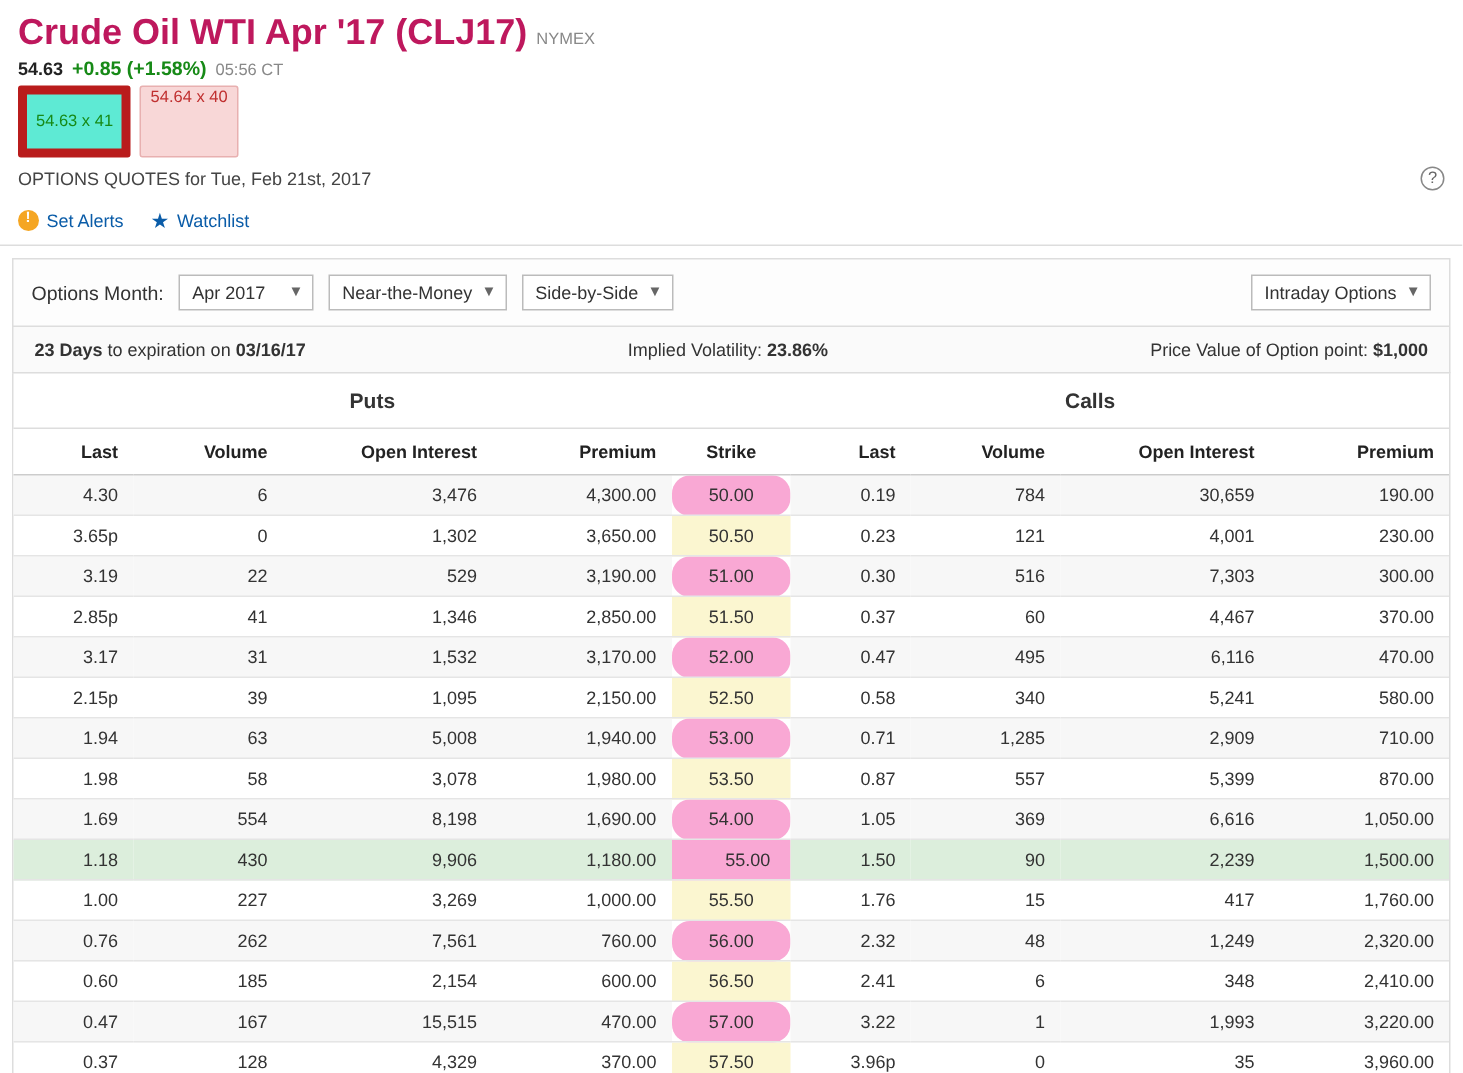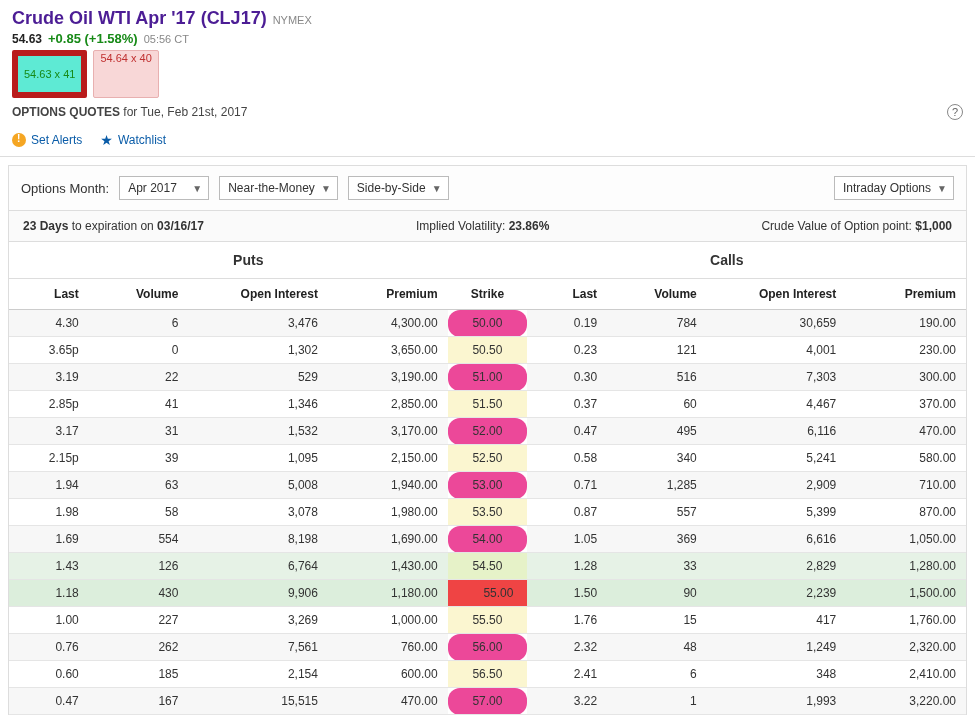--- a/index.html
+++ b/index.html
@@ -1,30 +1,30 @@
 <!DOCTYPE html>
 <html><head>
 <meta charset="utf-8">
 <style>
   * { box-sizing: border-box; margin: 0; padding: 0; }
   body { font-family: Arial, Helvetica, sans-serif; font-size: 12px; color: #333; background: #fff; width: 975px; }
   .header { padding: 8px 12px 6px; }
   .title-row { display: flex; align-items: baseline; gap: 6px; }
-  .title { font-size: 18px; font-weight: bold; color: #4c1d95; }
+  .title { font-size: 24px; font-weight: bold; color: #be185d; }
   .exchange { font-size: 11px; color: #888; font-weight: normal; }
   .price-row { display: flex; align-items: baseline; gap: 6px; margin-top: 2px; }
   .price { font-size: 12px; font-weight: bold; color: #222; }
   .change { font-size: 13px; font-weight: bold; color: #178a17; }
   .time { font-size: 11px; color: #888; }
   .bidask-row { display: flex; gap: 6px; margin-top: 4px; }
   .bid { background: #5eead4; border: 6px solid #b91c1c; padding: 12px 6px; font-size: 11px; color: #178a17; border-radius: 2px; }
   .ask { background: #f8d7d7; border: 1px solid #e8b0b0; padding: 1px 6px; font-size: 11px; color: #c03030; border-radius: 2px; }
   .subtitle-row { margin-top: 6px; display:flex; justify-content:space-between; align-items:center; }
   .subtitle { font-size: 12px; color: #444; }
-  .subtitle b { font-weight: bold; margin-top: 26px; }
+  .subtitle b { font-weight: normal; margin-top: 26px; }
   .help-circle { width:16px; height:16px; border:1px solid #888; border-radius:50%; display:flex; align-items:center; justify-content:center; font-size:11px; color:#666; cursor:pointer; }
   .actions-row { display: flex; gap: 18px; padding: 6px 12px 8px; border-bottom: 1px solid #ddd; }
   .action-link { display: flex; align-items: center; gap: 5px; color: #0a5ca8; font-size: 12px; cursor: pointer; }
   .icon-alert { width: 14px; height: 14px; background: #f5a623; border-radius: 50%; position: relative; }
   .icon-alert::after { content: "!"; color: #fff; font-weight: bold; font-size: 10px; position: absolute; left: 5px; top: 0px; }
   .icon-star { color: #0a5ca8; font-size: 14px; }
   .controls-row { display: flex; align-items: center; gap: 10px; padding: 10px 12px; border: 1px solid #ddd; margin: 8px 8px 0; background: #fdfdfd; }
   .controls-label { font-size: 13px; color: #333; }
   .select { border: 1px solid #bbb; background: #fff; padding: 4px 22px 4px 8px; font-size: 12px; color: #333; position: relative; cursor: pointer; display:inline-flex; align-items:center; min-width:90px; }
   .select .caret { position: absolute; right: 6px; top: 50%; transform: translateY(-50%); font-size: 10px; color: #666; }
@@ -34,25 +34,25 @@
   .table-wrap { margin: 0 8px; border-left: 1px solid #ddd; border-right: 1px solid #ddd; }
   .group-header { display: flex; border-bottom: 1px solid #ddd; }
   .group-header > div { flex: 1; text-align: center; font-weight: bold; padding: 10px 0; font-size: 14px; }
   table { width: 100%; border-collapse: collapse; table-layout: fixed; }
   th, td { padding: 6px 10px; text-align: right; font-size: 12px; border-bottom: 1px solid #e5e5e5; }
   th { font-weight: bold; color: #222; background: #fff; border-bottom: 1px solid #ccc; padding-top:8px; padding-bottom:8px; }
   th:first-child, td:first-child { padding-left: 18px; }
   td.strike { background: #fbf6d0; text-align: center; font-weight: normal; }
   th.strike-h { text-align: center; }
   tr.alt td { background: #f7f7f7; }
-  tr.alt td.strike { background: #ec4899; border-radius: 12px; }
+  tr.alt td.strike { background: #f9a8d4; border-radius: 12px; }
   tr.hl1 td { background: #e6f2e6; }
   tr.hl1 td.strike { background: #e6f2c8; }
   tr.hl2 td { background: #dceedc; margin-top: 48px; }
-  tr.hl2 td.strike { background: #ef4444; padding-left: 32px; }
+  tr.hl2 td.strike { background: #f9a8d4; padding-left: 32px; }
   col.c-last { width: 8%; }
   col.c-vol { width: 10%; }
   col.c-oi { width: 14%; }
   col.c-prem { width: 12%; }
   col.c-strike { width: 8%; }
 </style>
 </head>
 <body>
 
 <div class="header">
@@ -110,21 +110,21 @@
 </div>
 
 <div class="info-row">
   <div>
     <b>23 Days</b><span> to expiration on </span><b>03/16/17</b>
   </div>
   <div>
     <span>Implied Volatility: </span><b>23.86%</b>
   </div>
   <div>
-    <span>Crude Value of Option point: </span><b>$1,000</b>
+    <span>Price Value of Option point: </span><b>$1,000</b>
   </div>
 </div>
 
 <div class="table-wrap">
   <div class="group-header">
     <div>Puts</div>
     <div>Calls</div>
   </div>
   <table>
     <colgroup>
@@ -244,31 +244,20 @@
           <td>1.69</td>
           <td>554</td>
           <td>8,198</td>
           <td>1,690.00</td>
           <td class="strike">54.00</td>
           <td>1.05</td>
           <td>369</td>
           <td>6,616</td>
           <td>1,050.00</td>
         </tr>
-        <tr class="hl1">
-          <td>1.43</td>
-          <td>126</td>
-          <td>6,764</td>
-          <td>1,430.00</td>
-          <td class="strike">54.50</td>
-          <td>1.28</td>
-          <td>33</td>
-          <td>2,829</td>
-          <td>1,280.00</td>
-        </tr>
         <tr class="hl2">
           <td>1.18</td>
           <td>430</td>
           <td>9,906</td>
           <td>1,180.00</td>
           <td class="strike">55.00</td>
           <td>1.50</td>
           <td>90</td>
           <td>2,239</td>
           <td>1,500.00</td>

